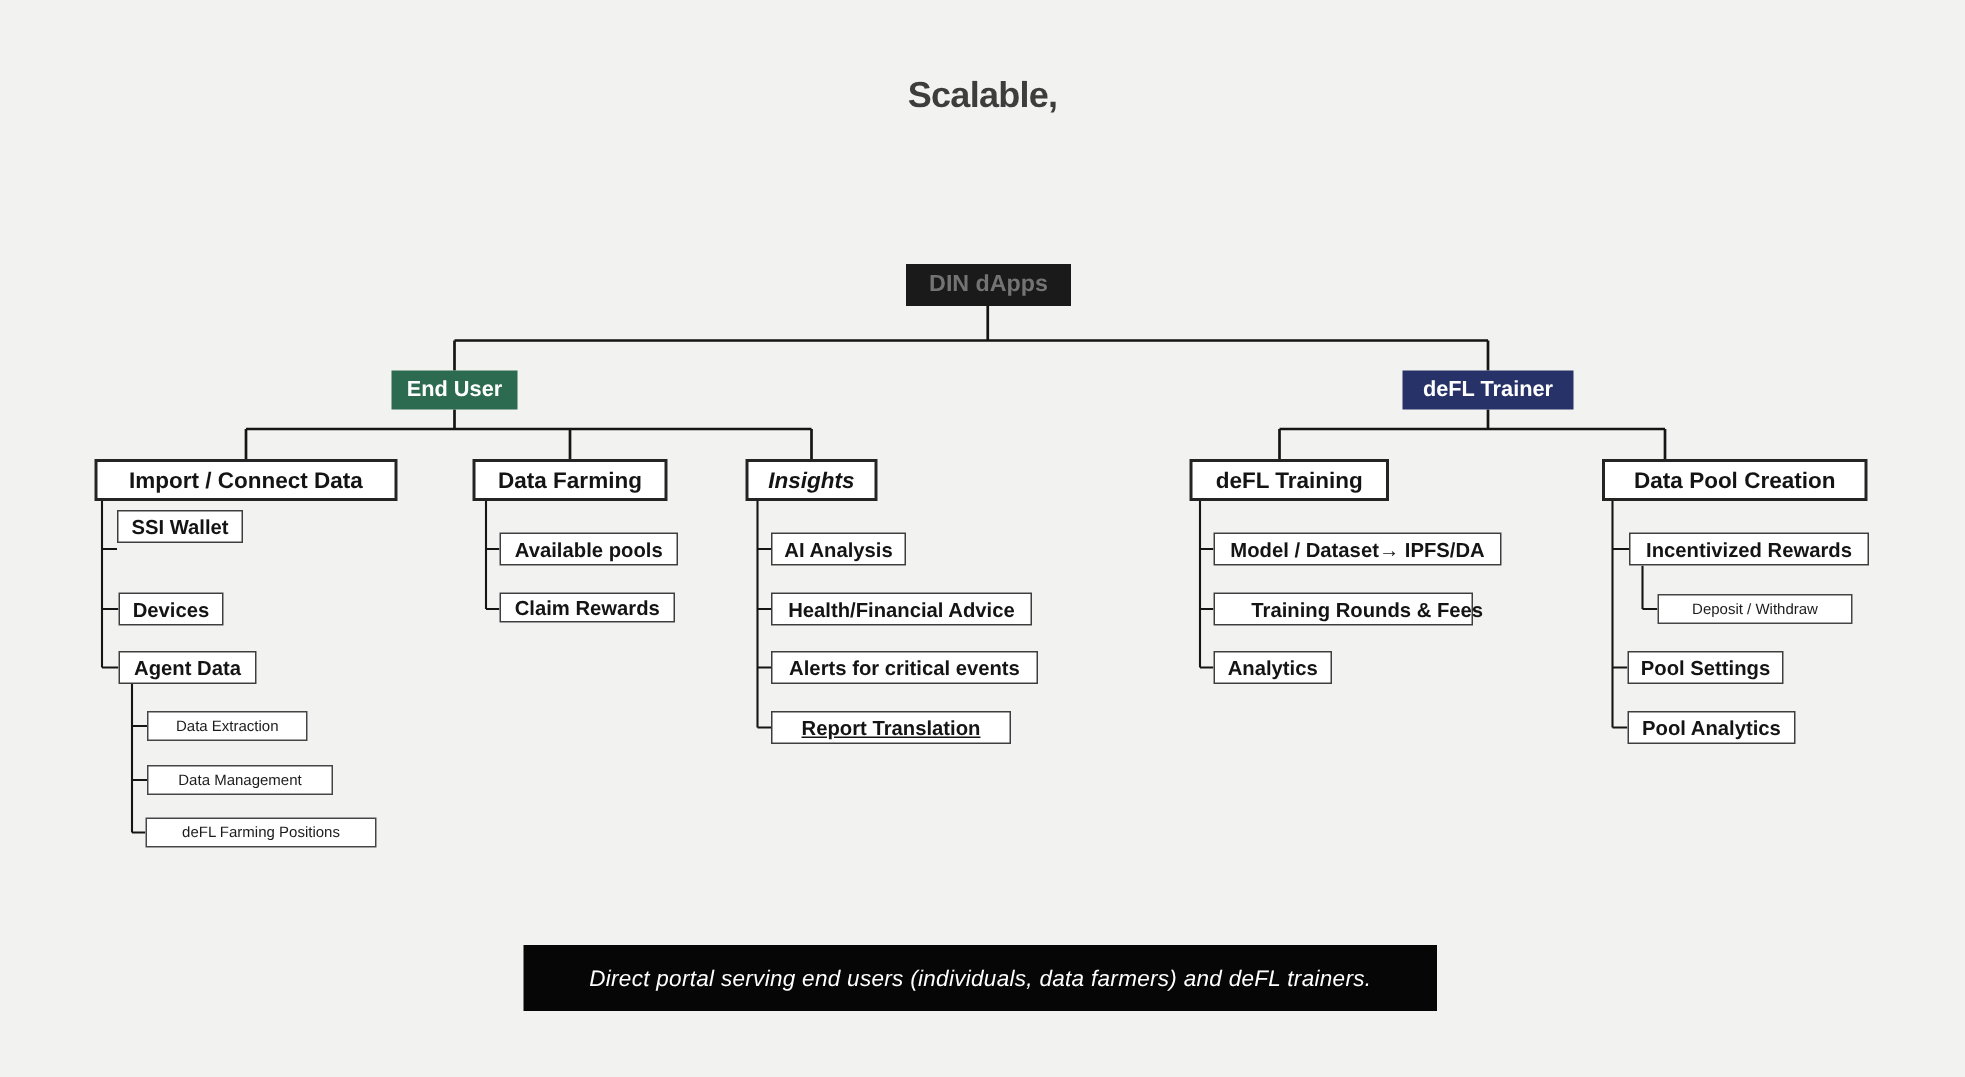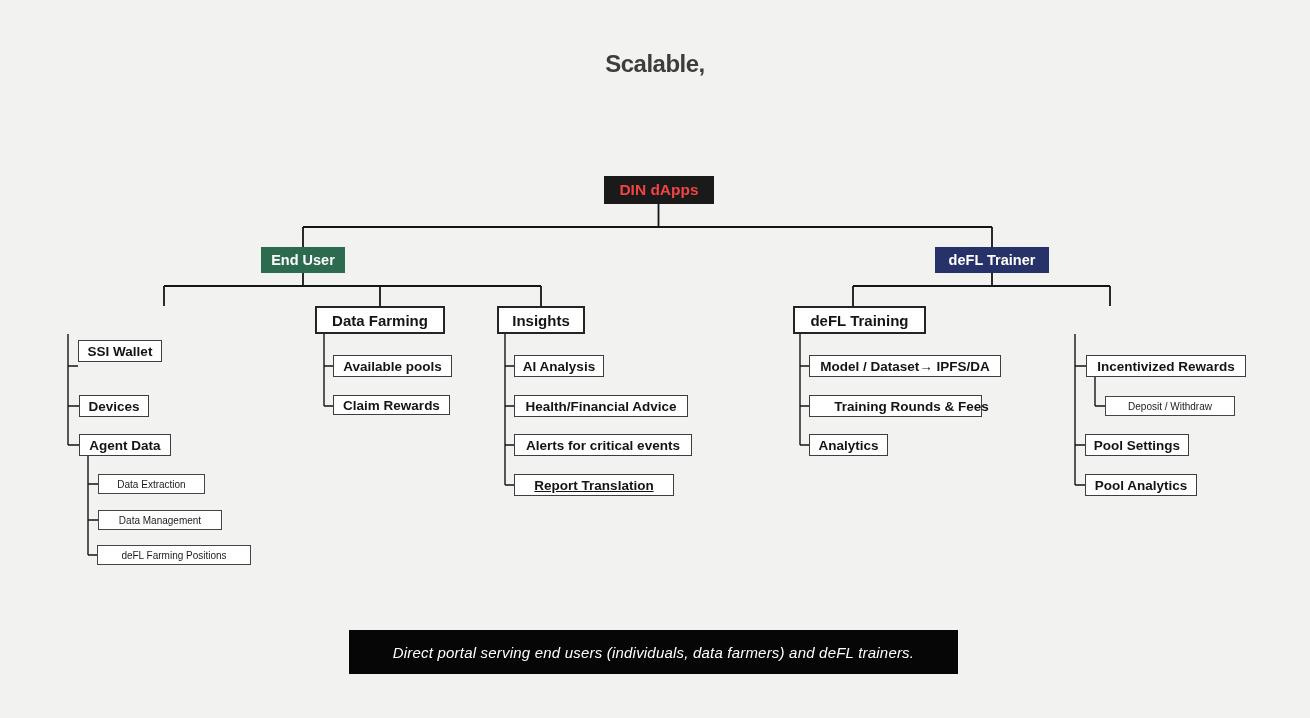--- a/index.html
+++ b/index.html
@@ -14,21 +14,21 @@
   .page-title{
     position:absolute;top:50px;left:0;width:1310px;text-align:center;
     font-size:24px;font-weight:800;color:var(--title-color);letter-spacing:-0.5px;
   }
   svg.wires{position:absolute;left:0;top:0;pointer-events:none;}
   .node{
     position:absolute;display:flex;align-items:center;justify-content:center;
     white-space:nowrap;background:var(--node-bg);color:#141414;
   }
   .root-node{
-    background:var(--root-bg);color:#ef4444;font-weight:700;font-size:15.5px;border:none;
+    background:var(--root-bg);color:#737373;font-weight:700;font-size:15.5px;border:none;
   }
   .branch-node{color:#fff;font-weight:600;font-size:14.5px;border:none;}
   .branch-end-user{background:var(--end-user-bg);}
   .branch-defl-trainer{background:var(--defl-trainer-bg);}
   .group-node{border:2px solid #242424;font-weight:700;font-size:15px;}
   .item-node{border:1.4px solid #3e3e3e;font-weight:700;font-size:13.5px;}
   .sub-node{border:1px solid #454545;font-weight:400;font-size:10px;color:#1b1b1b;}
   .banner{
     position:absolute;left:349px;top:630px;width:609px;height:44px;
     background:var(--banner-bg);display:flex;align-items:center;justify-content:center;
@@ -59,23 +59,25 @@
       <path d="M1075 334 V485 M1075 366 H1086 M1075 445 H1085 M1075 485 H1085"></path>
       <path d="M1095 377 V406 M1095 406 H1105"></path>
     </g>
   </svg>
 
   <div class="node root-node" style="left:604px;top:176px;width:110px;height:28px;">DIN dApps</div>
 
   <div class="node branch-node branch-end-user" style="left:261px;top:247px;width:84px;height:26px;">End User</div>
   <div class="node branch-node branch-defl-trainer" style="left:935px;top:247px;width:114px;height:26px;">deFL Trainer</div>
 
+  <div class="node group-node" style="left:63px;top:306px;width:202px;height:28px;">Import / Connect Data</div>
   <div class="node group-node" style="left:315px;top:306px;width:130px;height:28px;">Data Farming</div>
-  <div class="node group-node" style="left:497px;top:306px;width:88px;height:28px;">Insights</div>
+  <div class="node group-node" style="left:497px;top:306px;width:88px;height:28px;font-style:italic;">Insights</div>
   <div class="node group-node" style="left:793px;top:306px;width:133px;height:28px;">deFL Training</div>
+  <div class="node group-node" style="left:1068px;top:306px;width:177px;height:28px;">Data Pool Creation</div>
 
   <div class="node item-node" style="left:78px;top:340px;width:84px;height:22px;">SSI Wallet</div>
   <div class="node item-node" style="left:79px;top:395px;width:70px;height:22px;">Devices</div>
   <div class="node item-node" style="left:79px;top:434px;width:92px;height:22px;">Agent Data</div>
   <div class="node sub-node" style="left:98px;top:474px;width:107px;height:20px;">Data Extraction</div>
   <div class="node sub-node" style="left:98px;top:510px;width:124px;height:20px;">Data Management</div>
   <div class="node sub-node" style="left:97px;top:545px;width:154px;height:20px;">deFL Farming Positions</div>
 
   <div class="node item-node" style="left:333px;top:355px;width:119px;height:22px;">Available pools</div>
   <div class="node item-node" style="left:333px;top:395px;width:117px;height:20px;">Claim Rewards</div>

